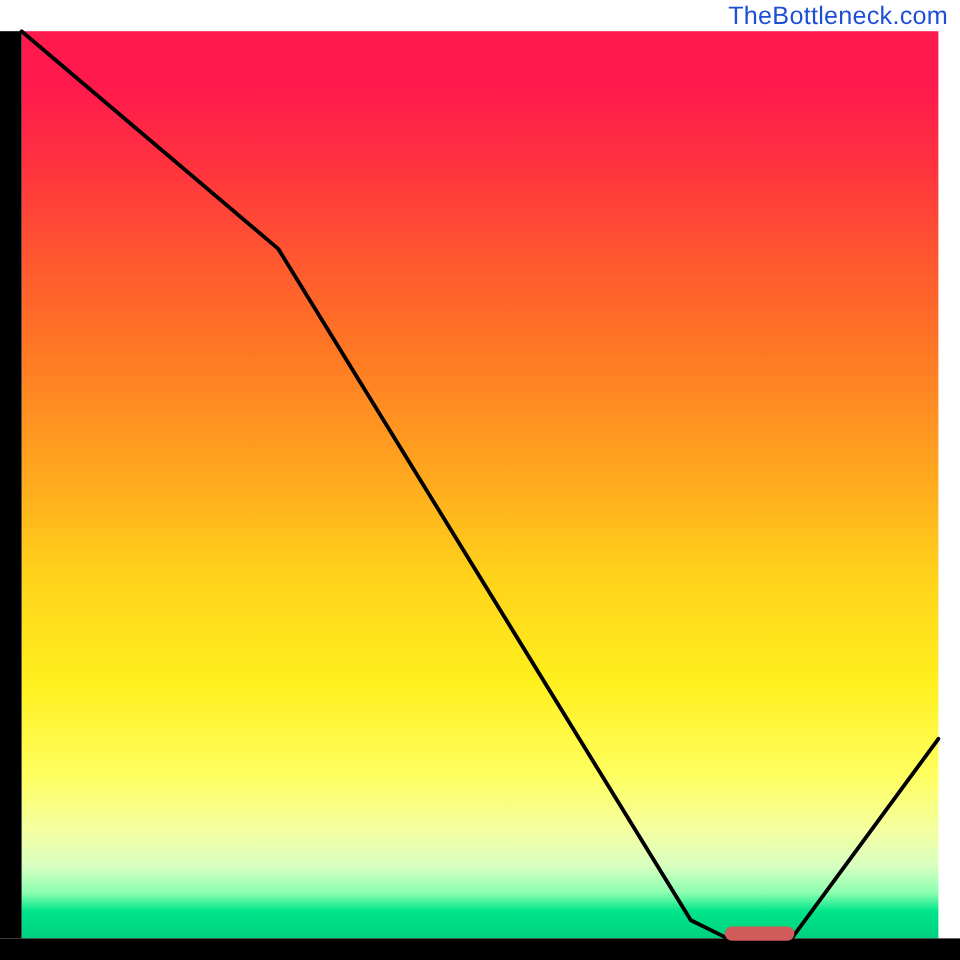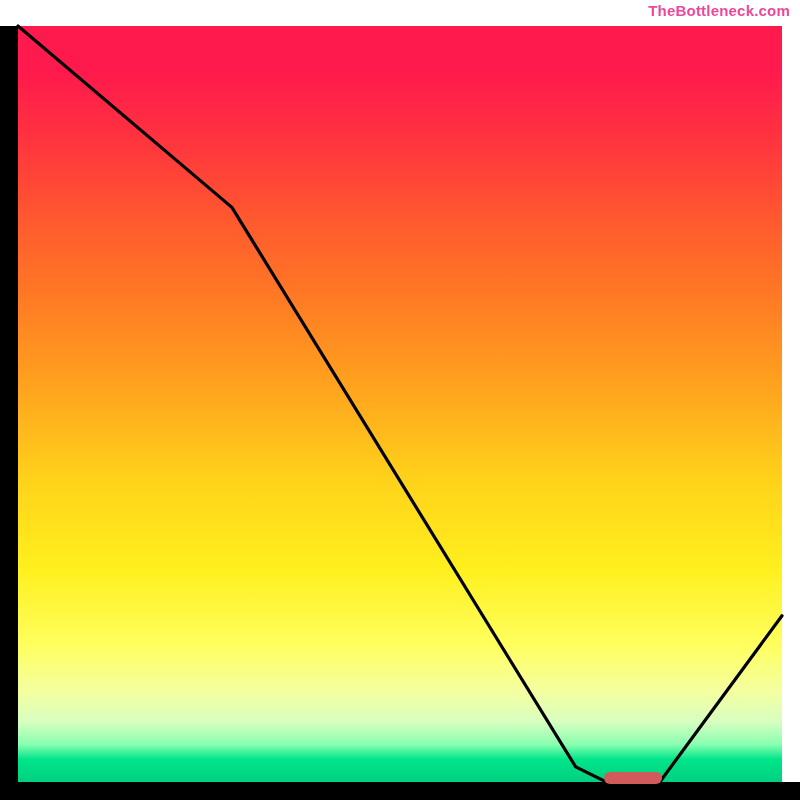--- a/index.html
+++ b/index.html
@@ -7,23 +7,23 @@
     width: 800px;
     height: 800px;
     background: #ffffff;
     position: relative;
     font-family: Arial, Helvetica, sans-serif;
   }
   .watermark {
     position: absolute;
     top: 2px;
     right: 10px;
-    font-size: 15px;
-    font-weight: 700;
-    color: #ec4899;
+    font-size: 21px;
+    font-weight: 400;
+    color: #1d4ed8;
     letter-spacing: 0.2px;
   }
   .plot-area {
     position: absolute;
     left: 18px;
     top: 26px;
     width: 764px;
     height: 756px;
     background: linear-gradient(
       to bottom,

